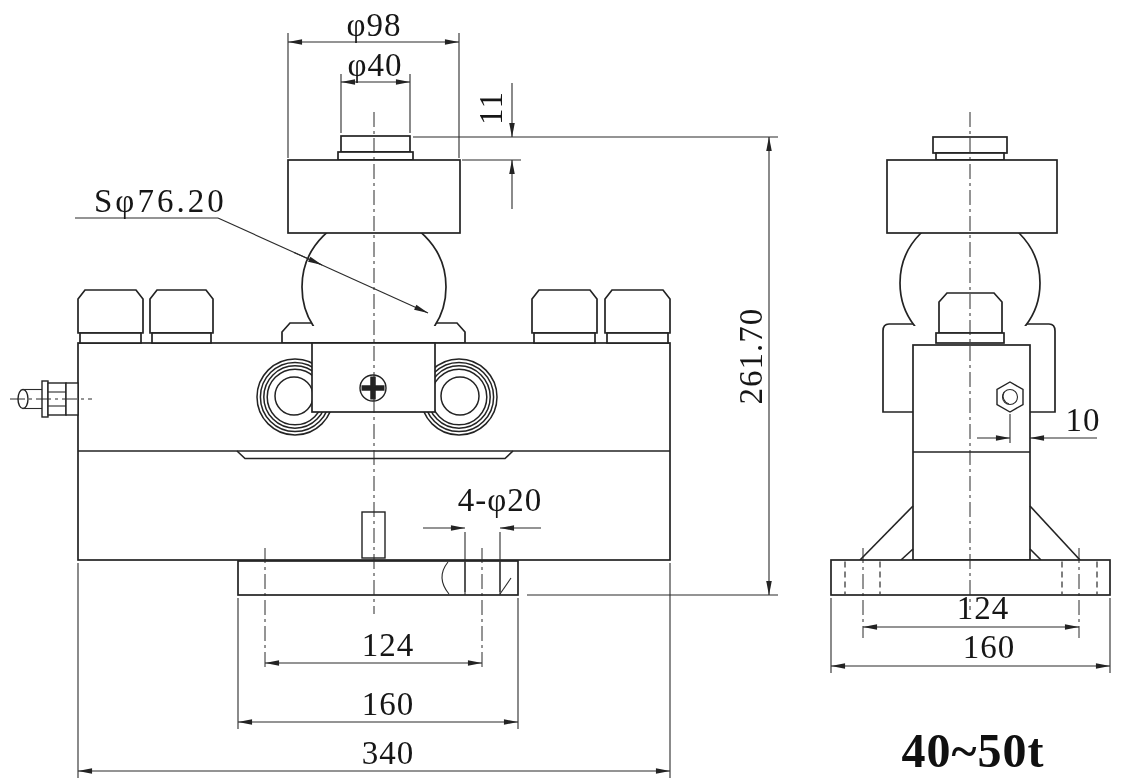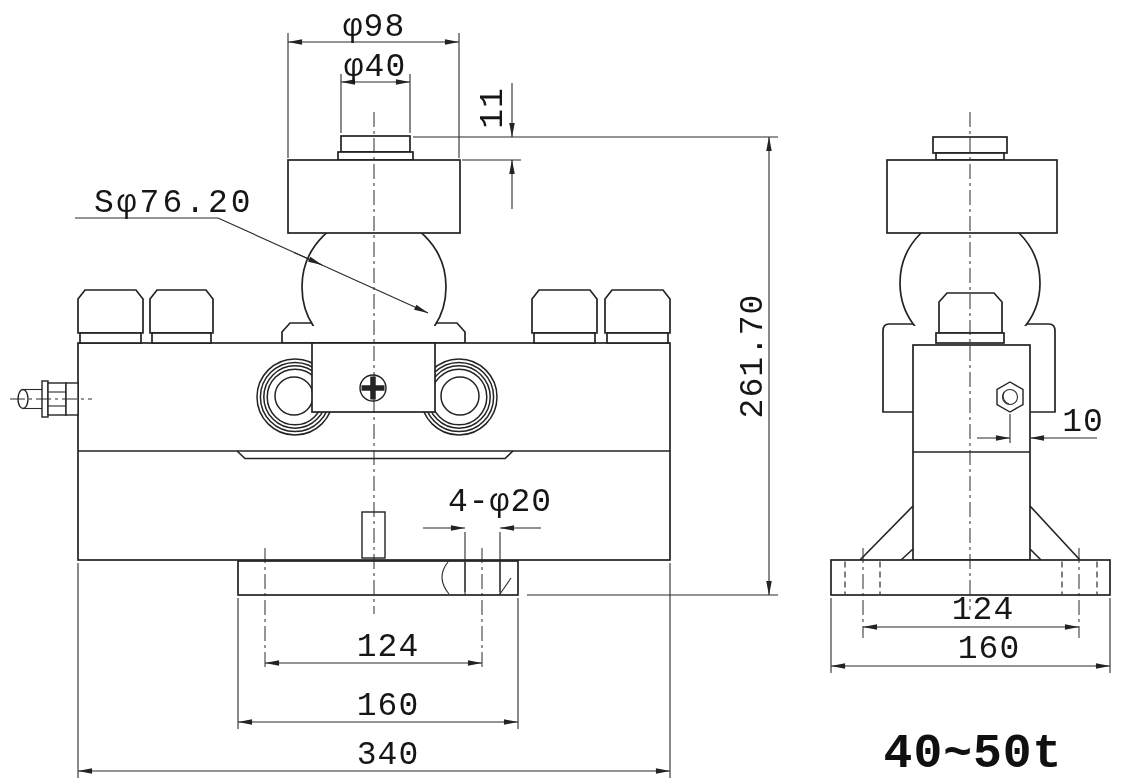--- a/index.html
+++ b/index.html
@@ -1,17 +1,17 @@
 <!DOCTYPE html>
 <html><head>
 <meta charset="utf-8">
 <style>
   html,body{margin:0;padding:0;background:#fff;}
   .stage{position:relative;width:1136px;height:780px;background:#fff;overflow:hidden;
-         font-family:Liberation Mono, monospace;}
+         font-family:Liberation Serif, serif;}
   svg{position:absolute;left:0;top:0;}
   
   .o  {fill:#fff;stroke:#232323;stroke-width:1.7;stroke-linejoin:miter;}
   .o2 {fill:#fff;stroke:#232323;stroke-width:1.4;}
   .ol {fill:none;stroke:#232323;stroke-width:1.6;}
   .coil{fill:none;stroke:#232323;stroke-width:1.5;}
   .t  {fill:none;stroke:#2b2b2b;stroke-width:1.1;}
   .cl {fill:none;stroke:#2b2b2b;stroke-width:1;stroke-dasharray:15 4 3 4;}
   .hd {fill:none;stroke:#2b2b2b;stroke-width:1.2;stroke-dasharray:6 4;}
   text.d {font-size:33px;fill:#161616;letter-spacing:1px;}

